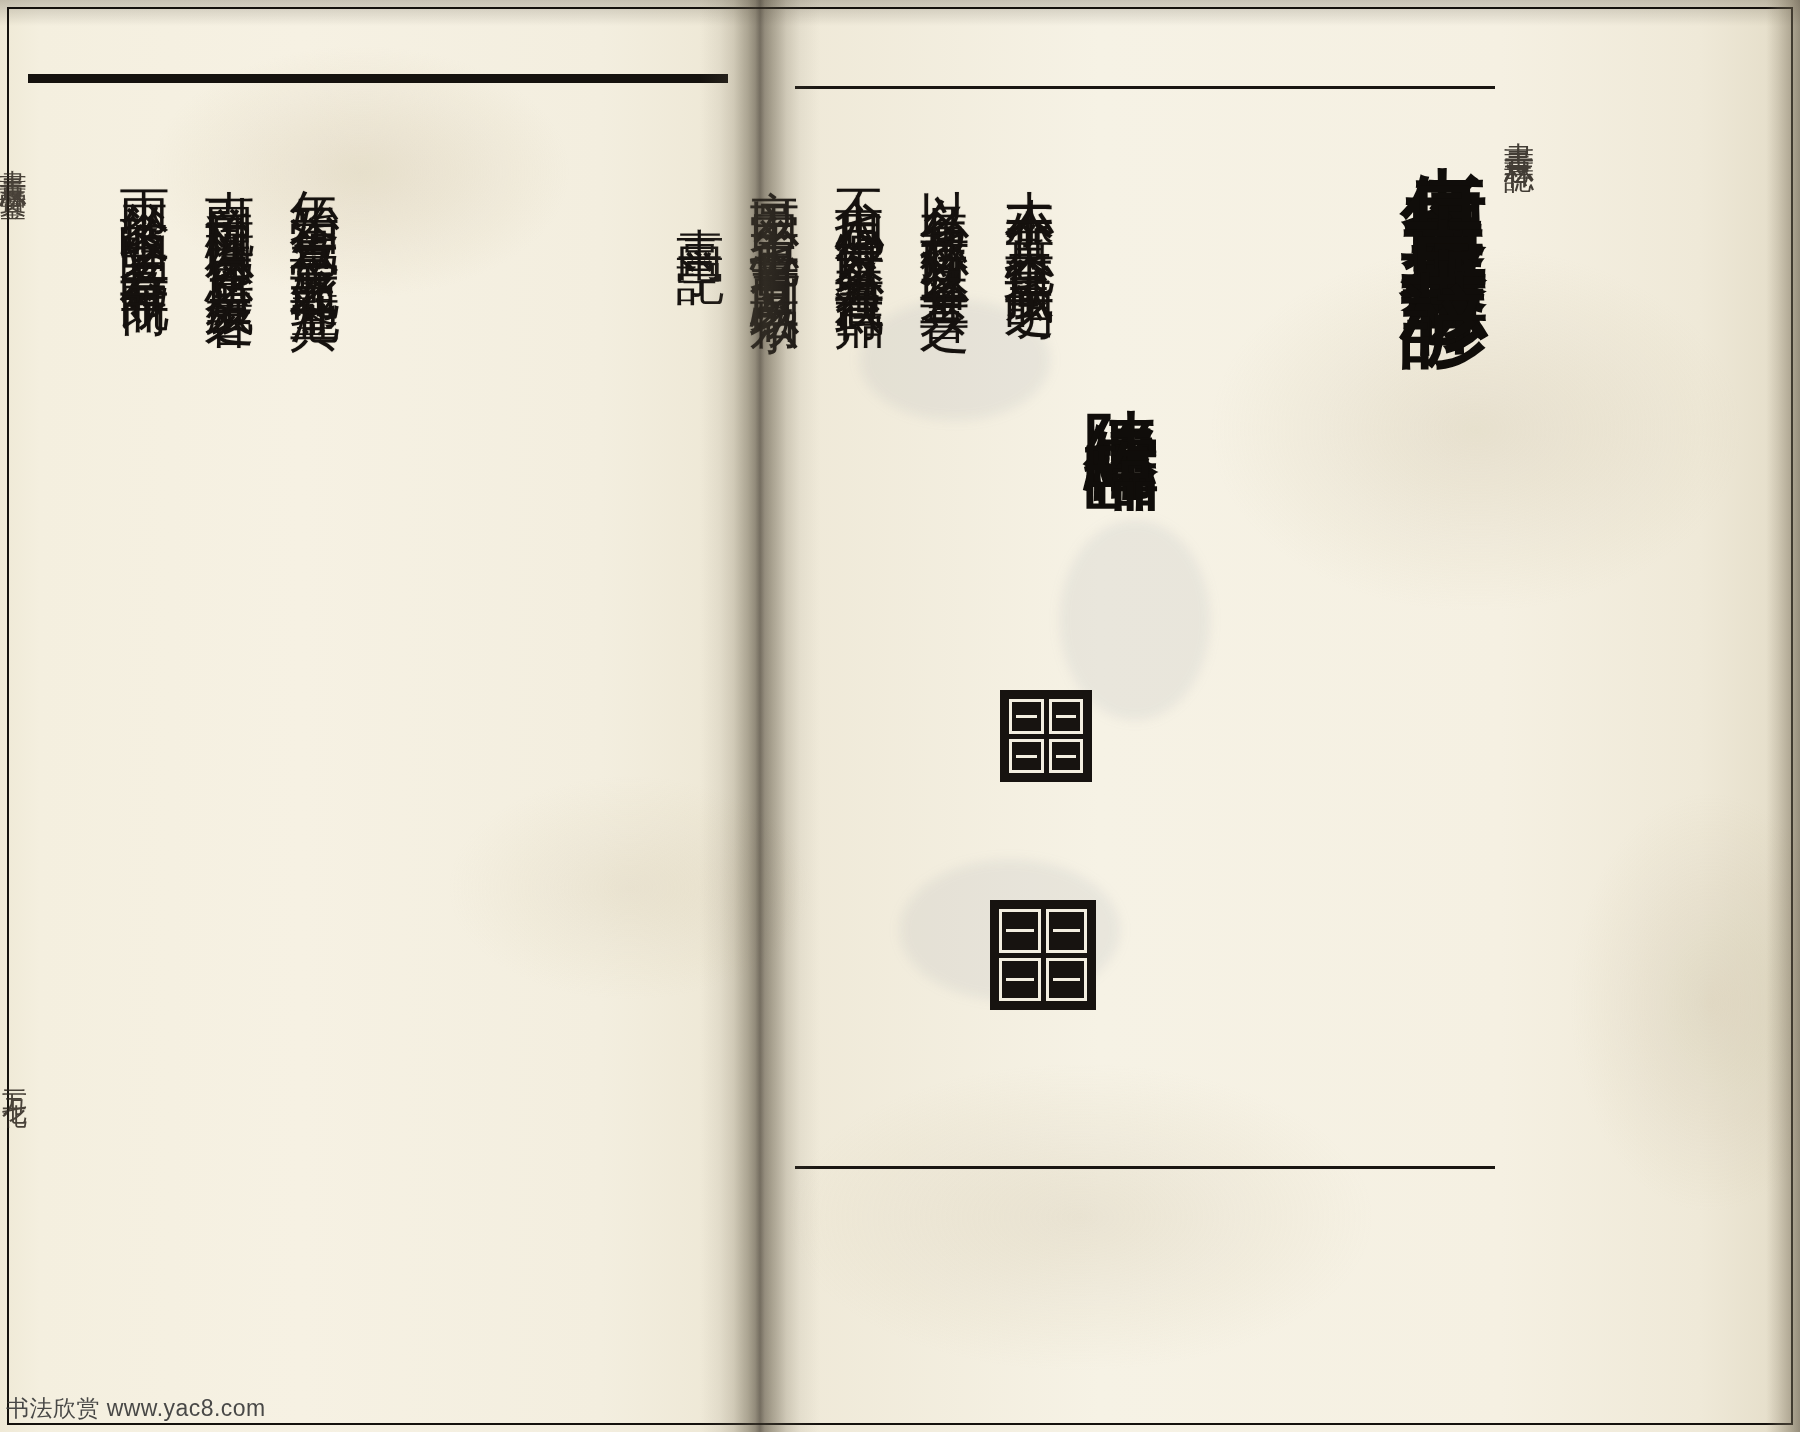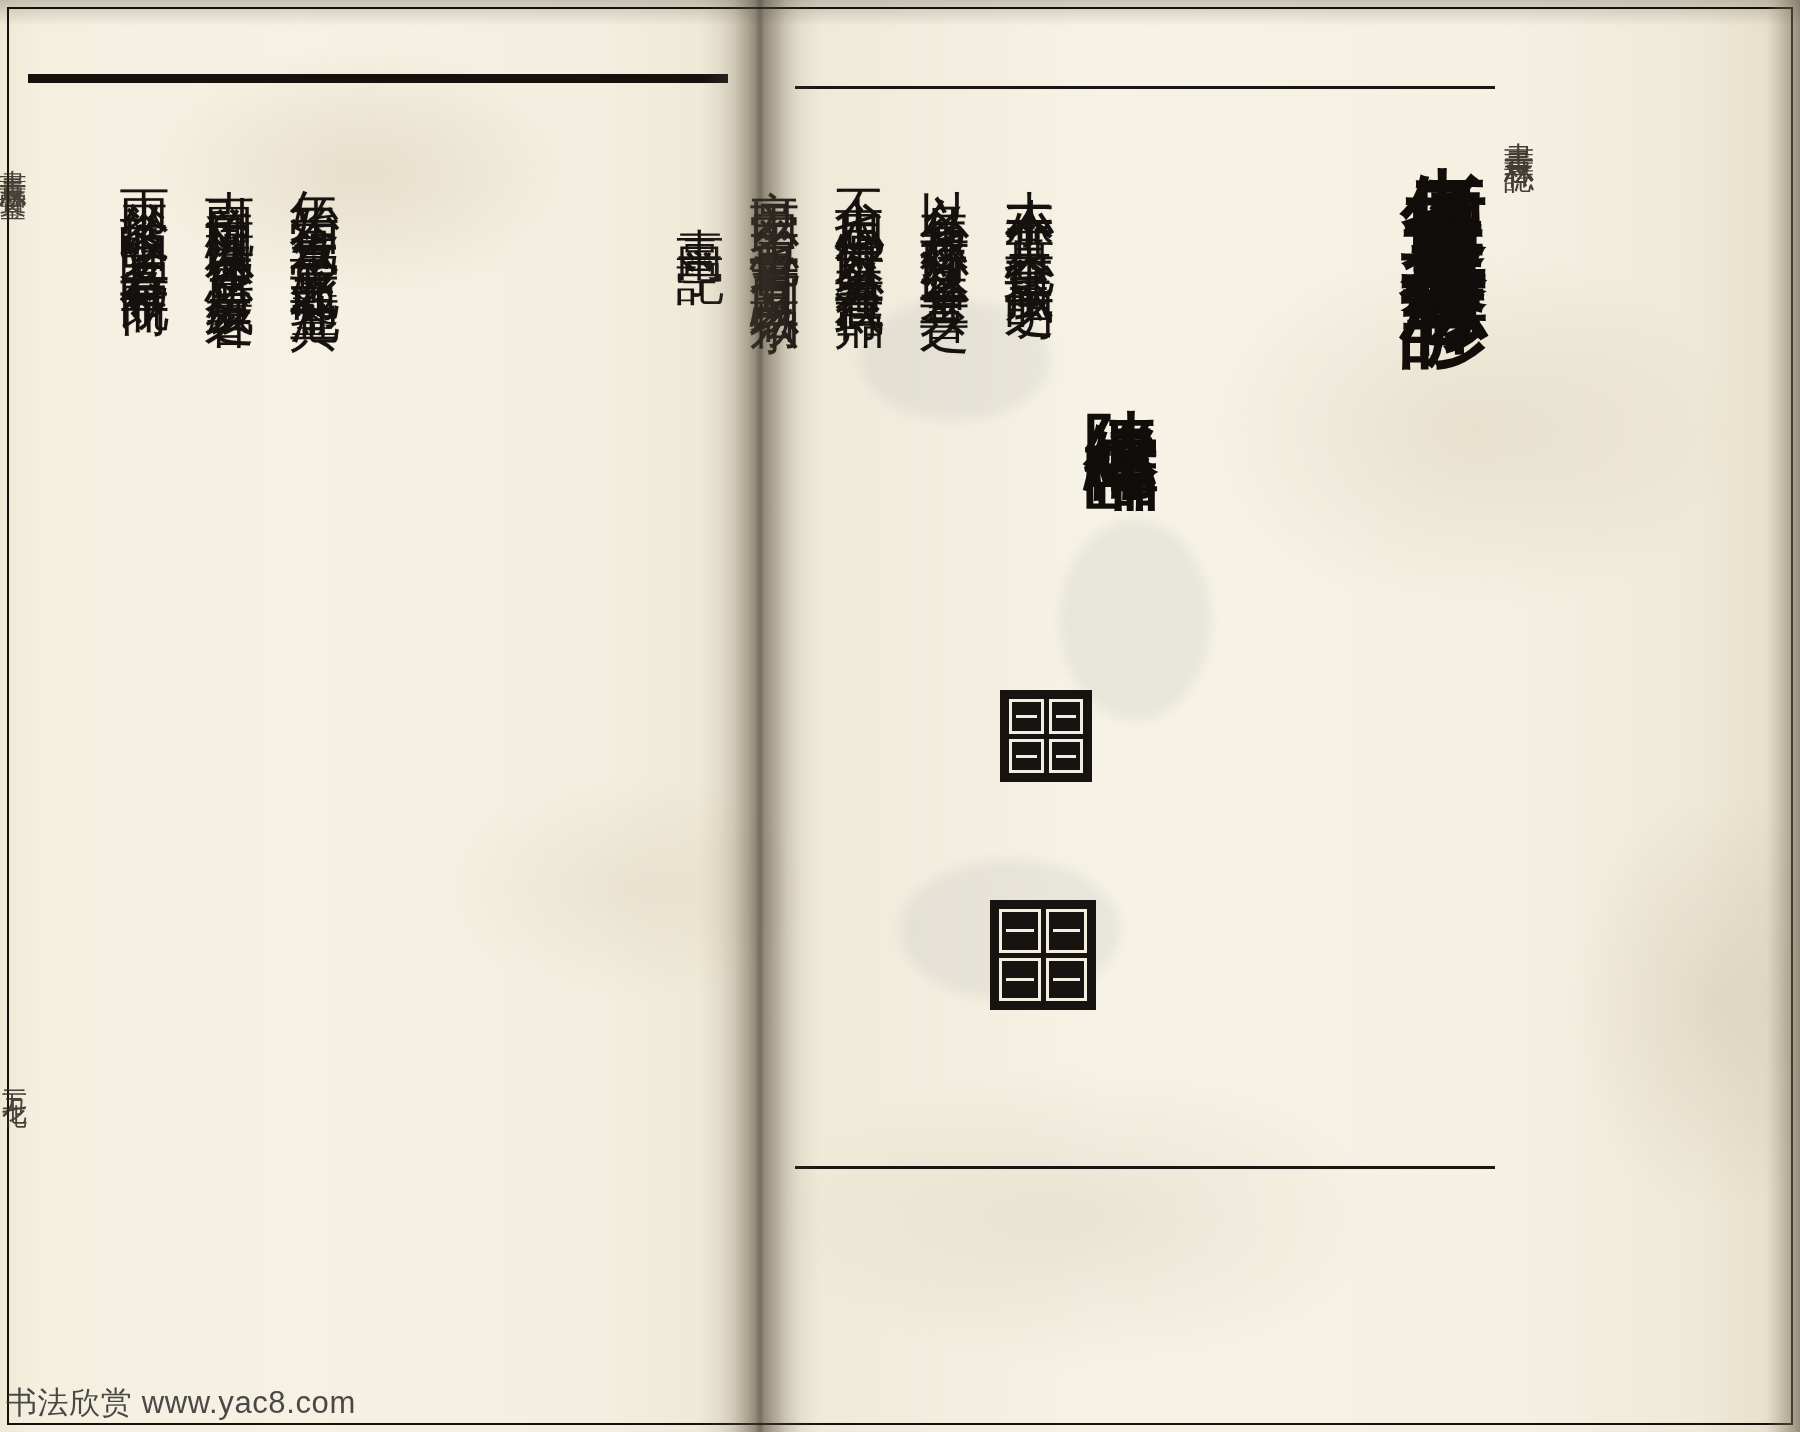--- a/index.html
+++ b/index.html
@@ -229,21 +229,21 @@
     border-radius: 50%;
     background: rgba(120,128,150,0.10);
     filter: blur(6px);
   }
 
   
   .watermark {
     position: absolute;
     left: 6px;
     bottom: 8px;
-    font-size: 31px;
+    font-size: 23px;
     color: #3a3a3a;
     font-family: "Liberation Sans", sans-serif;
     letter-spacing: 0.02em;
     opacity: 0.92;
   }
 </style>
 </head>
 <body>
 
 <div id="page">

